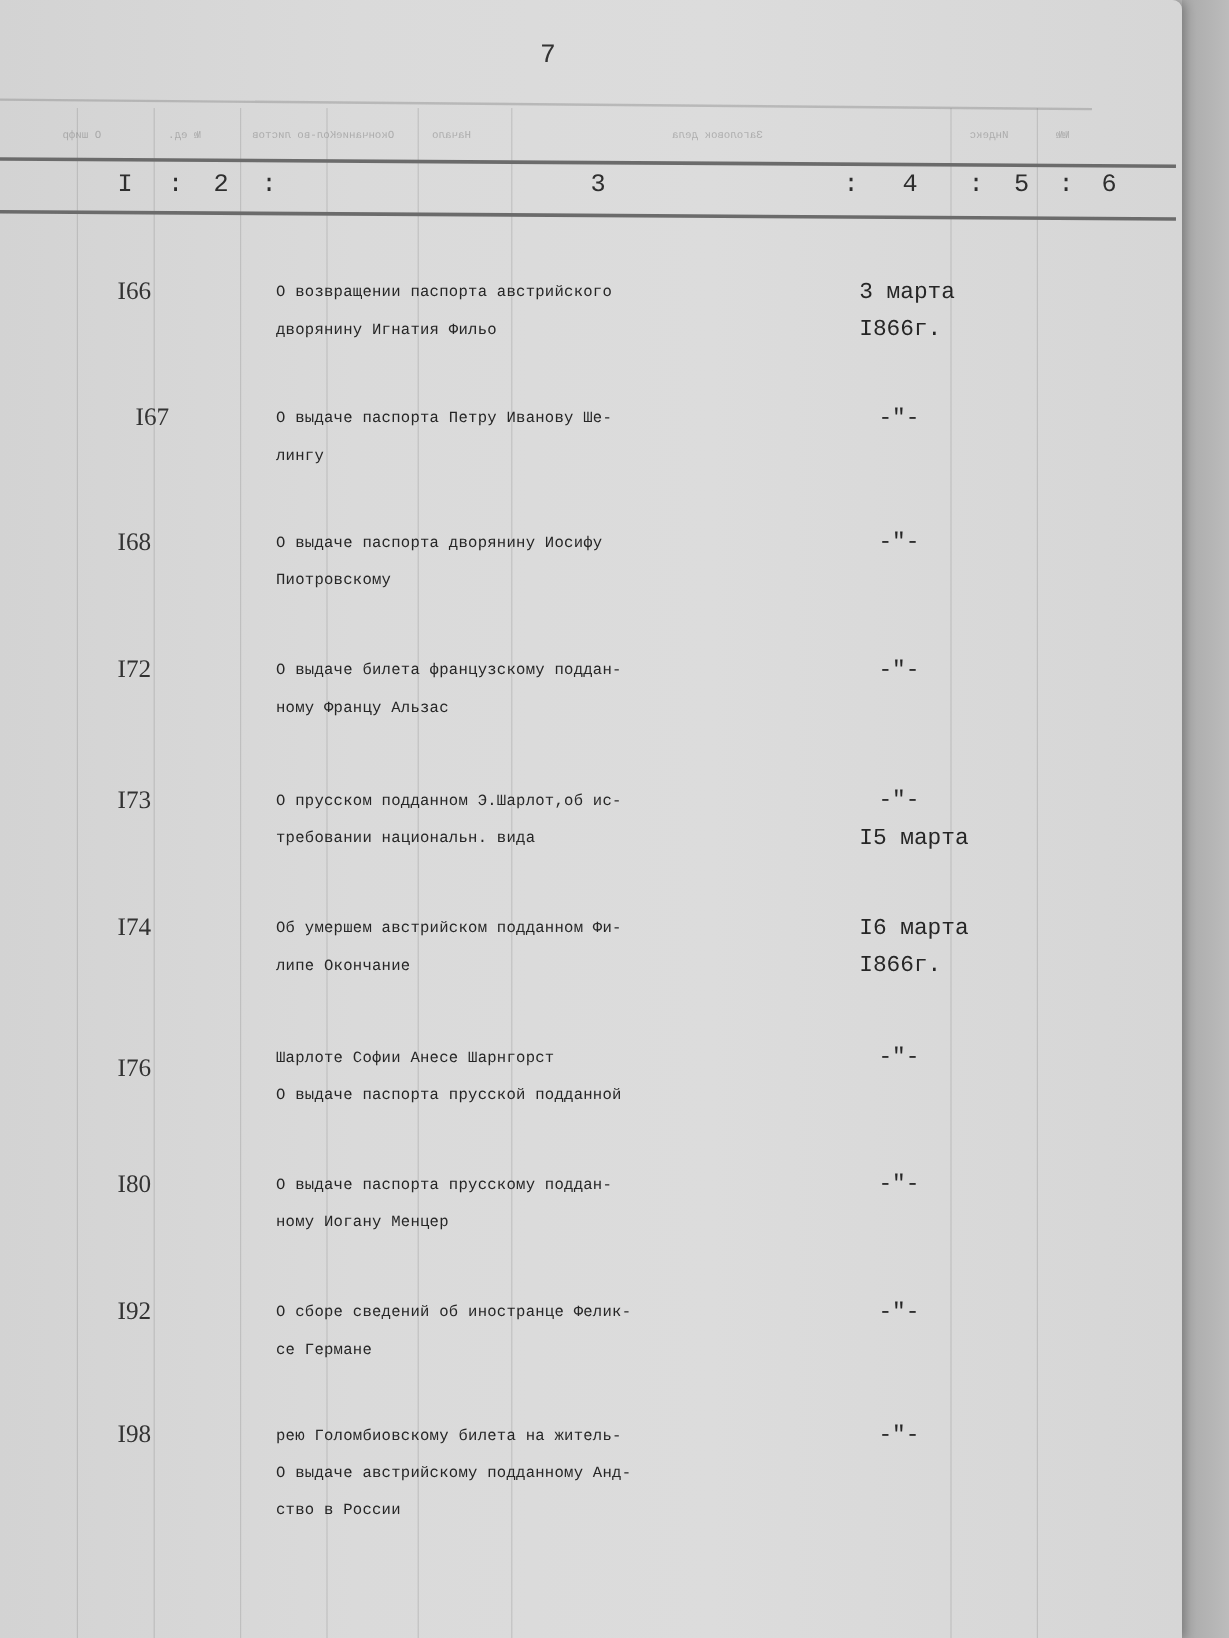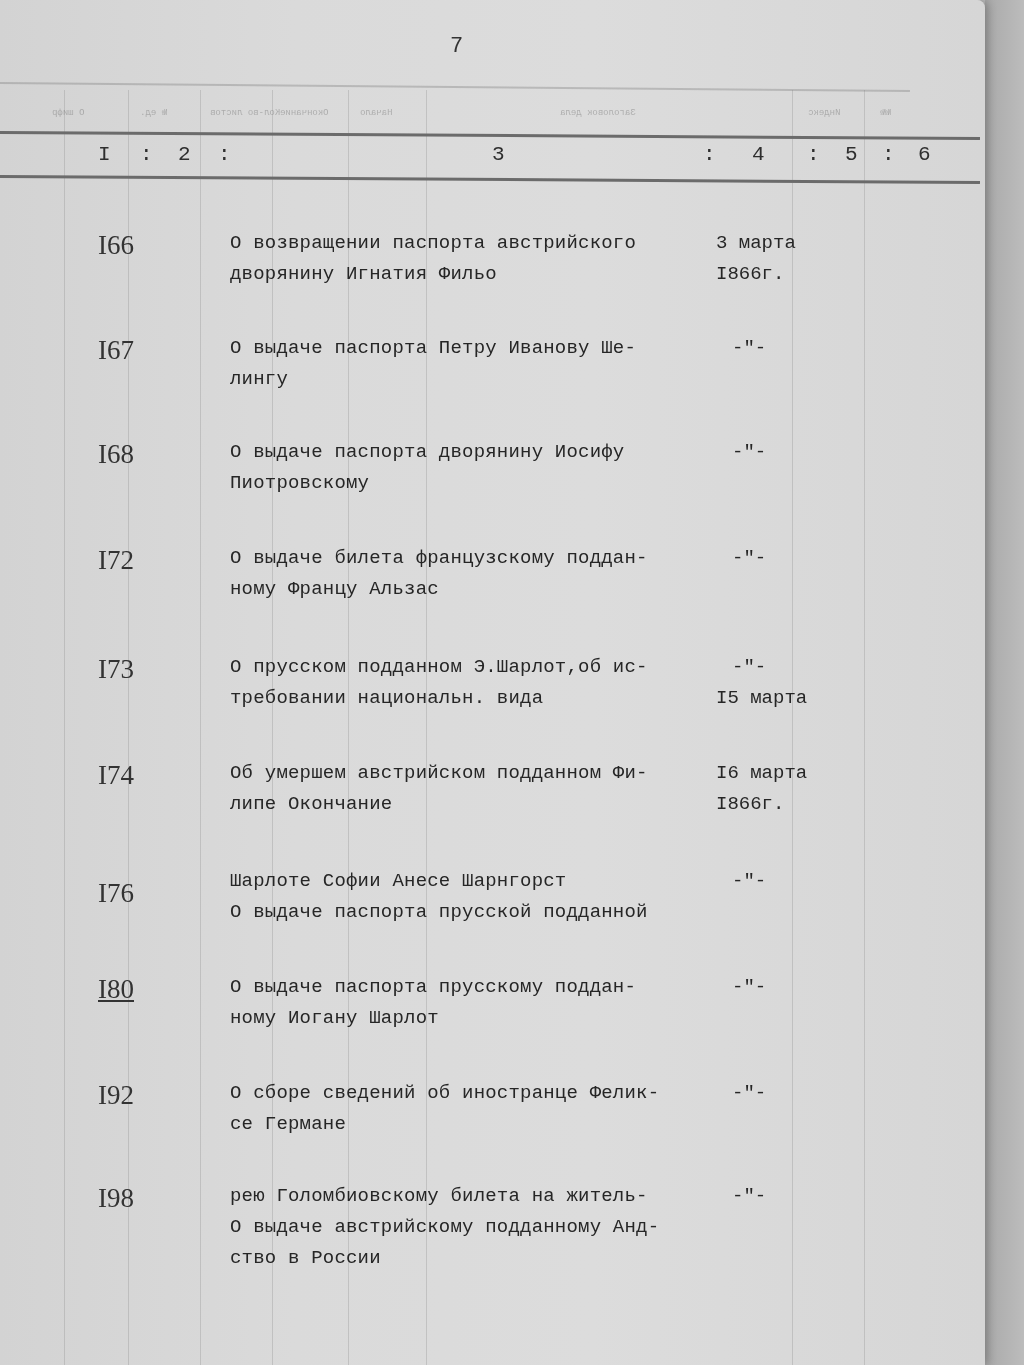--- a/index.html
+++ b/index.html
@@ -87,29 +87,29 @@
     background: rgba(130,130,130,0.28);
   }
   .entry {
     position: absolute;
     left: 0;
     width: 985px;
   }
   .entry .num {
     position: absolute;
     left: 98px;
-    font-size: 27px;
+    font-size: 21px;
     font-family: "Liberation Serif", "DejaVu Serif", serif;
     color: #333;
   }
   .entry .title {
     position: absolute;
     left: 230px;
     width: 480px;
-    font-size: 19px;
+    font-size: 13px;
     line-height: 31px;
     color: #262626;
     letter-spacing: 0.2px;
   }
   .entry .title div { white-space: nowrap; }
   .entry .date {
     position: absolute;
     left: 716px;
     font-size: 19px;
     line-height: 31px;
@@ -171,21 +171,21 @@
         <div class="title">
           <div>О возвращении паспорта австрийского</div>
           <div>дворянину Игнатия Фильо</div>
         </div>
         <div class="date">
           <div>3 марта</div>
           <div>I866г.</div>
         </div>
       </div>
       <div class="entry" style="top: 333px;">
-        <div class="num" style="top: 2px;">I67</div>
+        <div class="num" style="top: 2px; margin-left: 15px;">I67</div>
         <div class="title">
           <div>О выдаче паспорта Петру Иванову Ше-</div>
           <div>лингу</div>
         </div>
         <div class="date">
           <div class="ditto">-"-</div>
         </div>
       </div>
       <div class="entry" style="top: 437px;">
         <div class="num" style="top: 2px;">I68</div>
@@ -233,24 +233,24 @@
         <div class="num" style="top: 12px;">I76</div>
         <div class="title">
           <div>Шарлоте Софии Анесе Шарнгорст</div>
           <div>О выдаче паспорта прусской подданной</div>
         </div>
         <div class="date">
           <div class="ditto">-"-</div>
         </div>
       </div>
       <div class="entry" style="top: 972px;">
-        <div class="num" style="top: 2px; text-decoration: underline;">I80</div>
+        <div class="num" style="top: 2px;">I80</div>
         <div class="title">
           <div>О выдаче паспорта прусскому поддан-</div>
-          <div>ному Иогану Шарлот</div>
+          <div>ному Иогану Менцер</div>
         </div>
         <div class="date">
           <div class="ditto">-"-</div>
         </div>
       </div>
       <div class="entry" style="top: 1078px;">
         <div class="num" style="top: 2px;">I92</div>
         <div class="title">
           <div>О сборе сведений об иностранце Фелик-</div>
           <div>се Германе</div>

